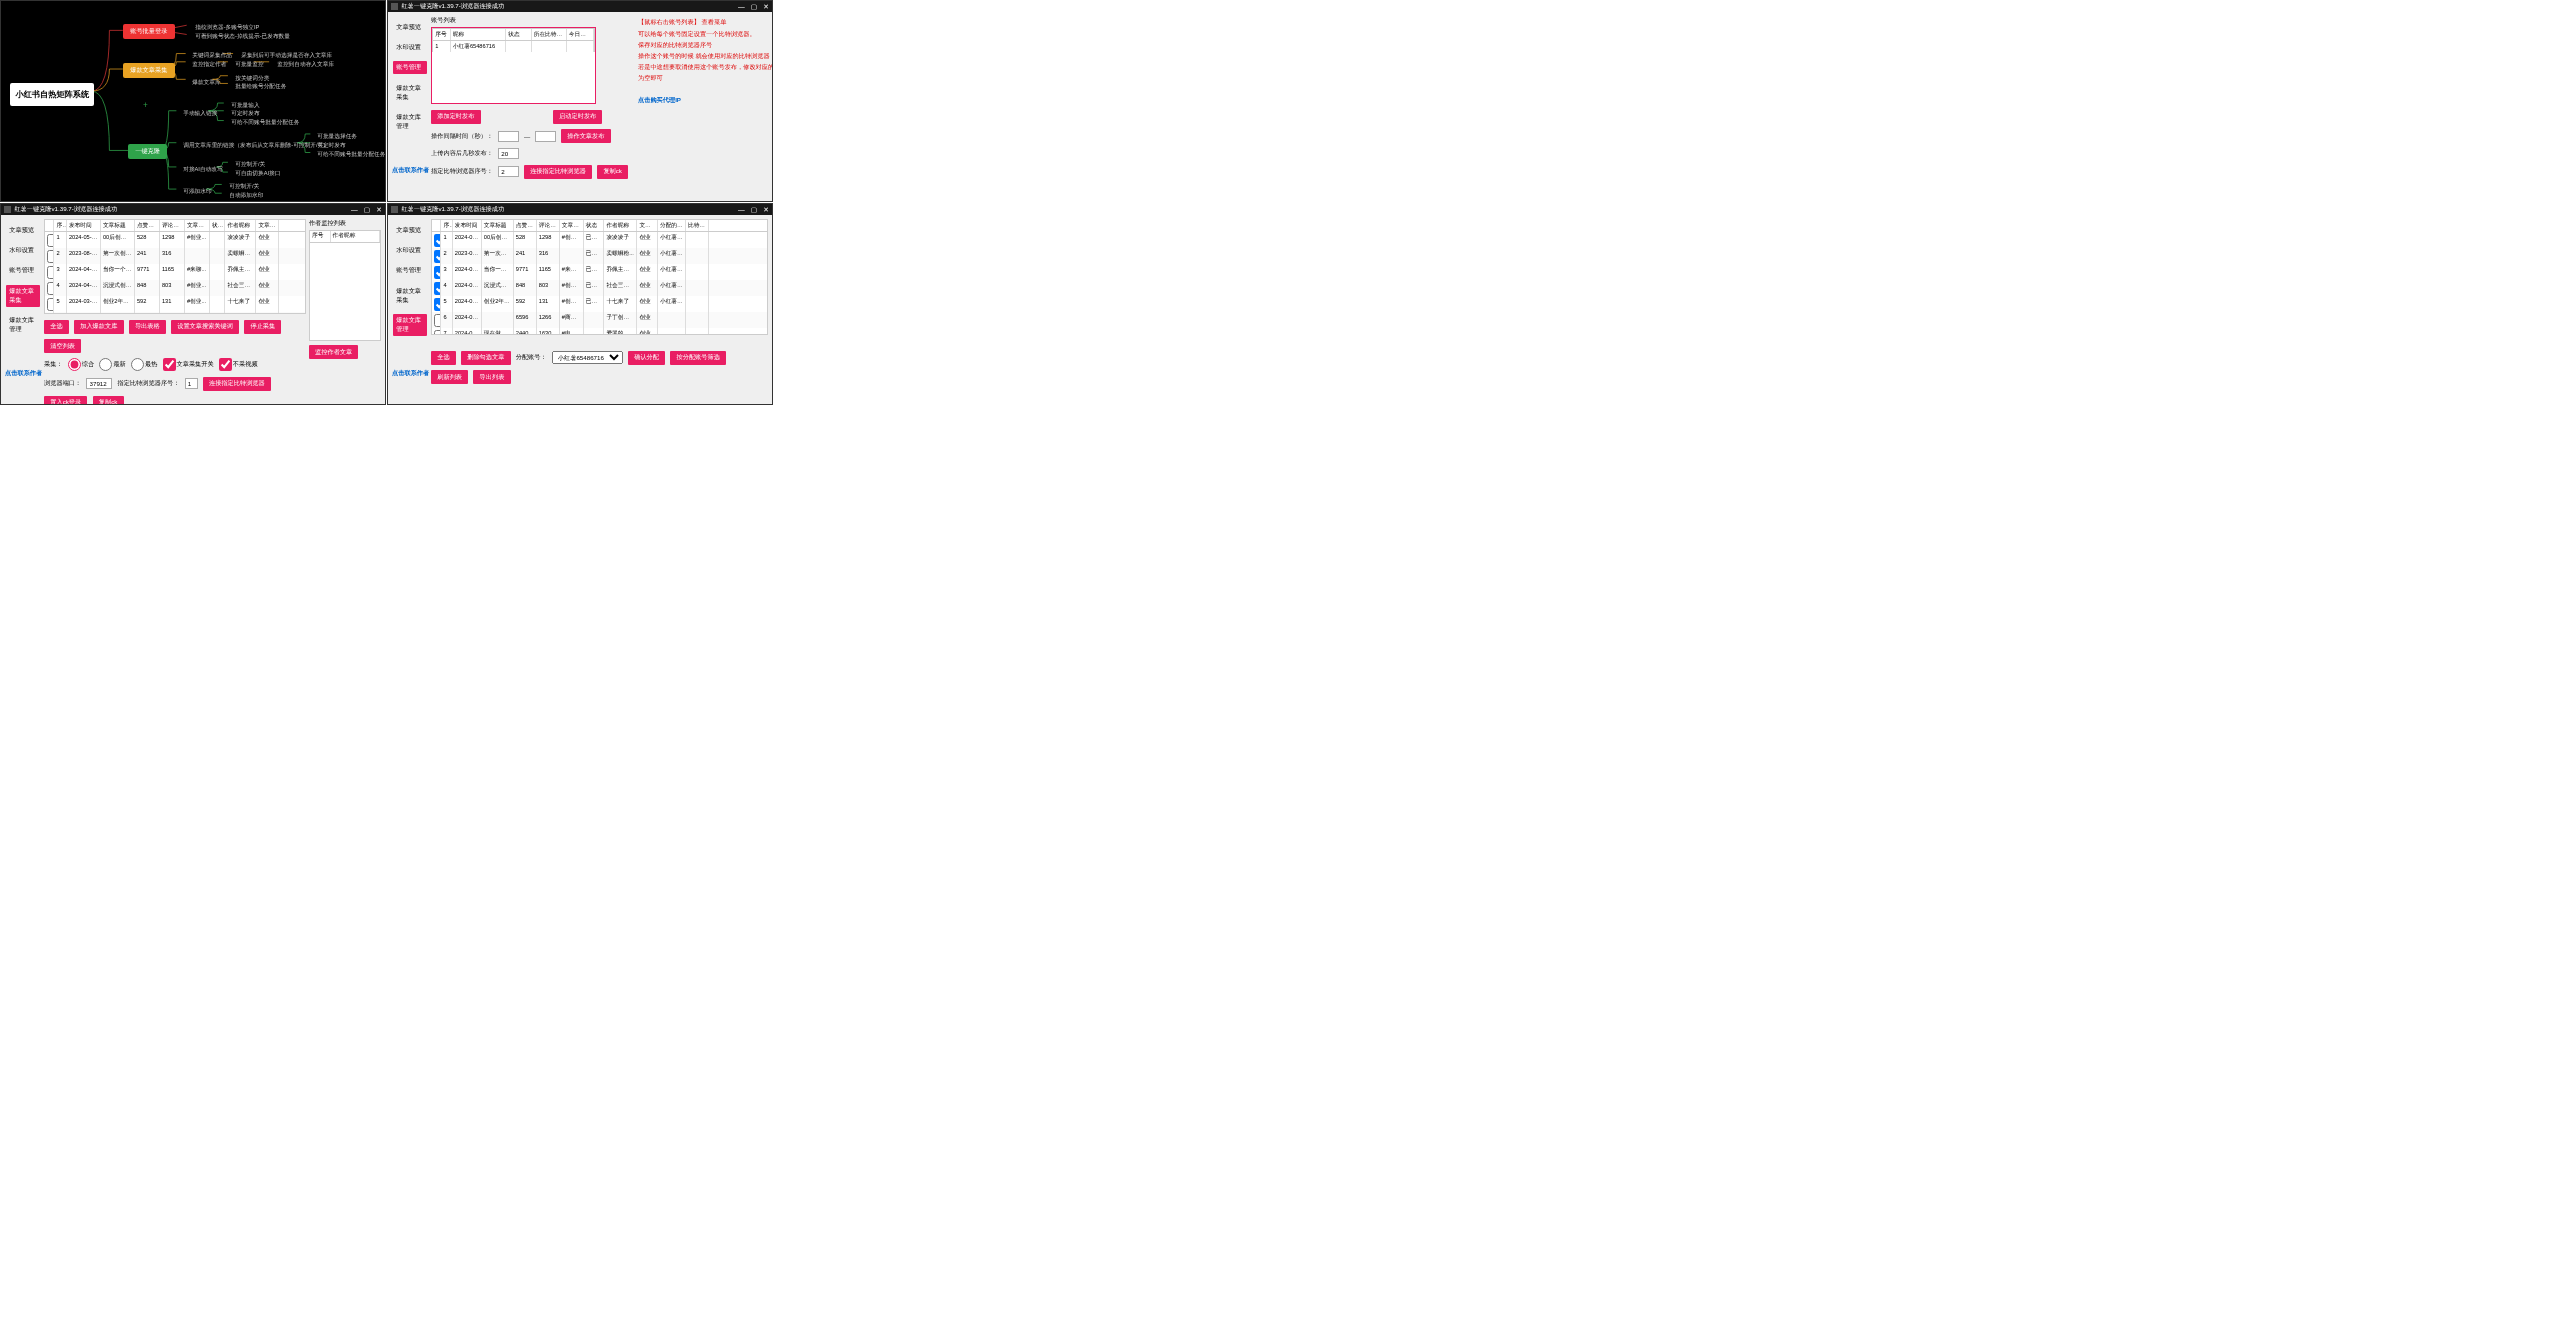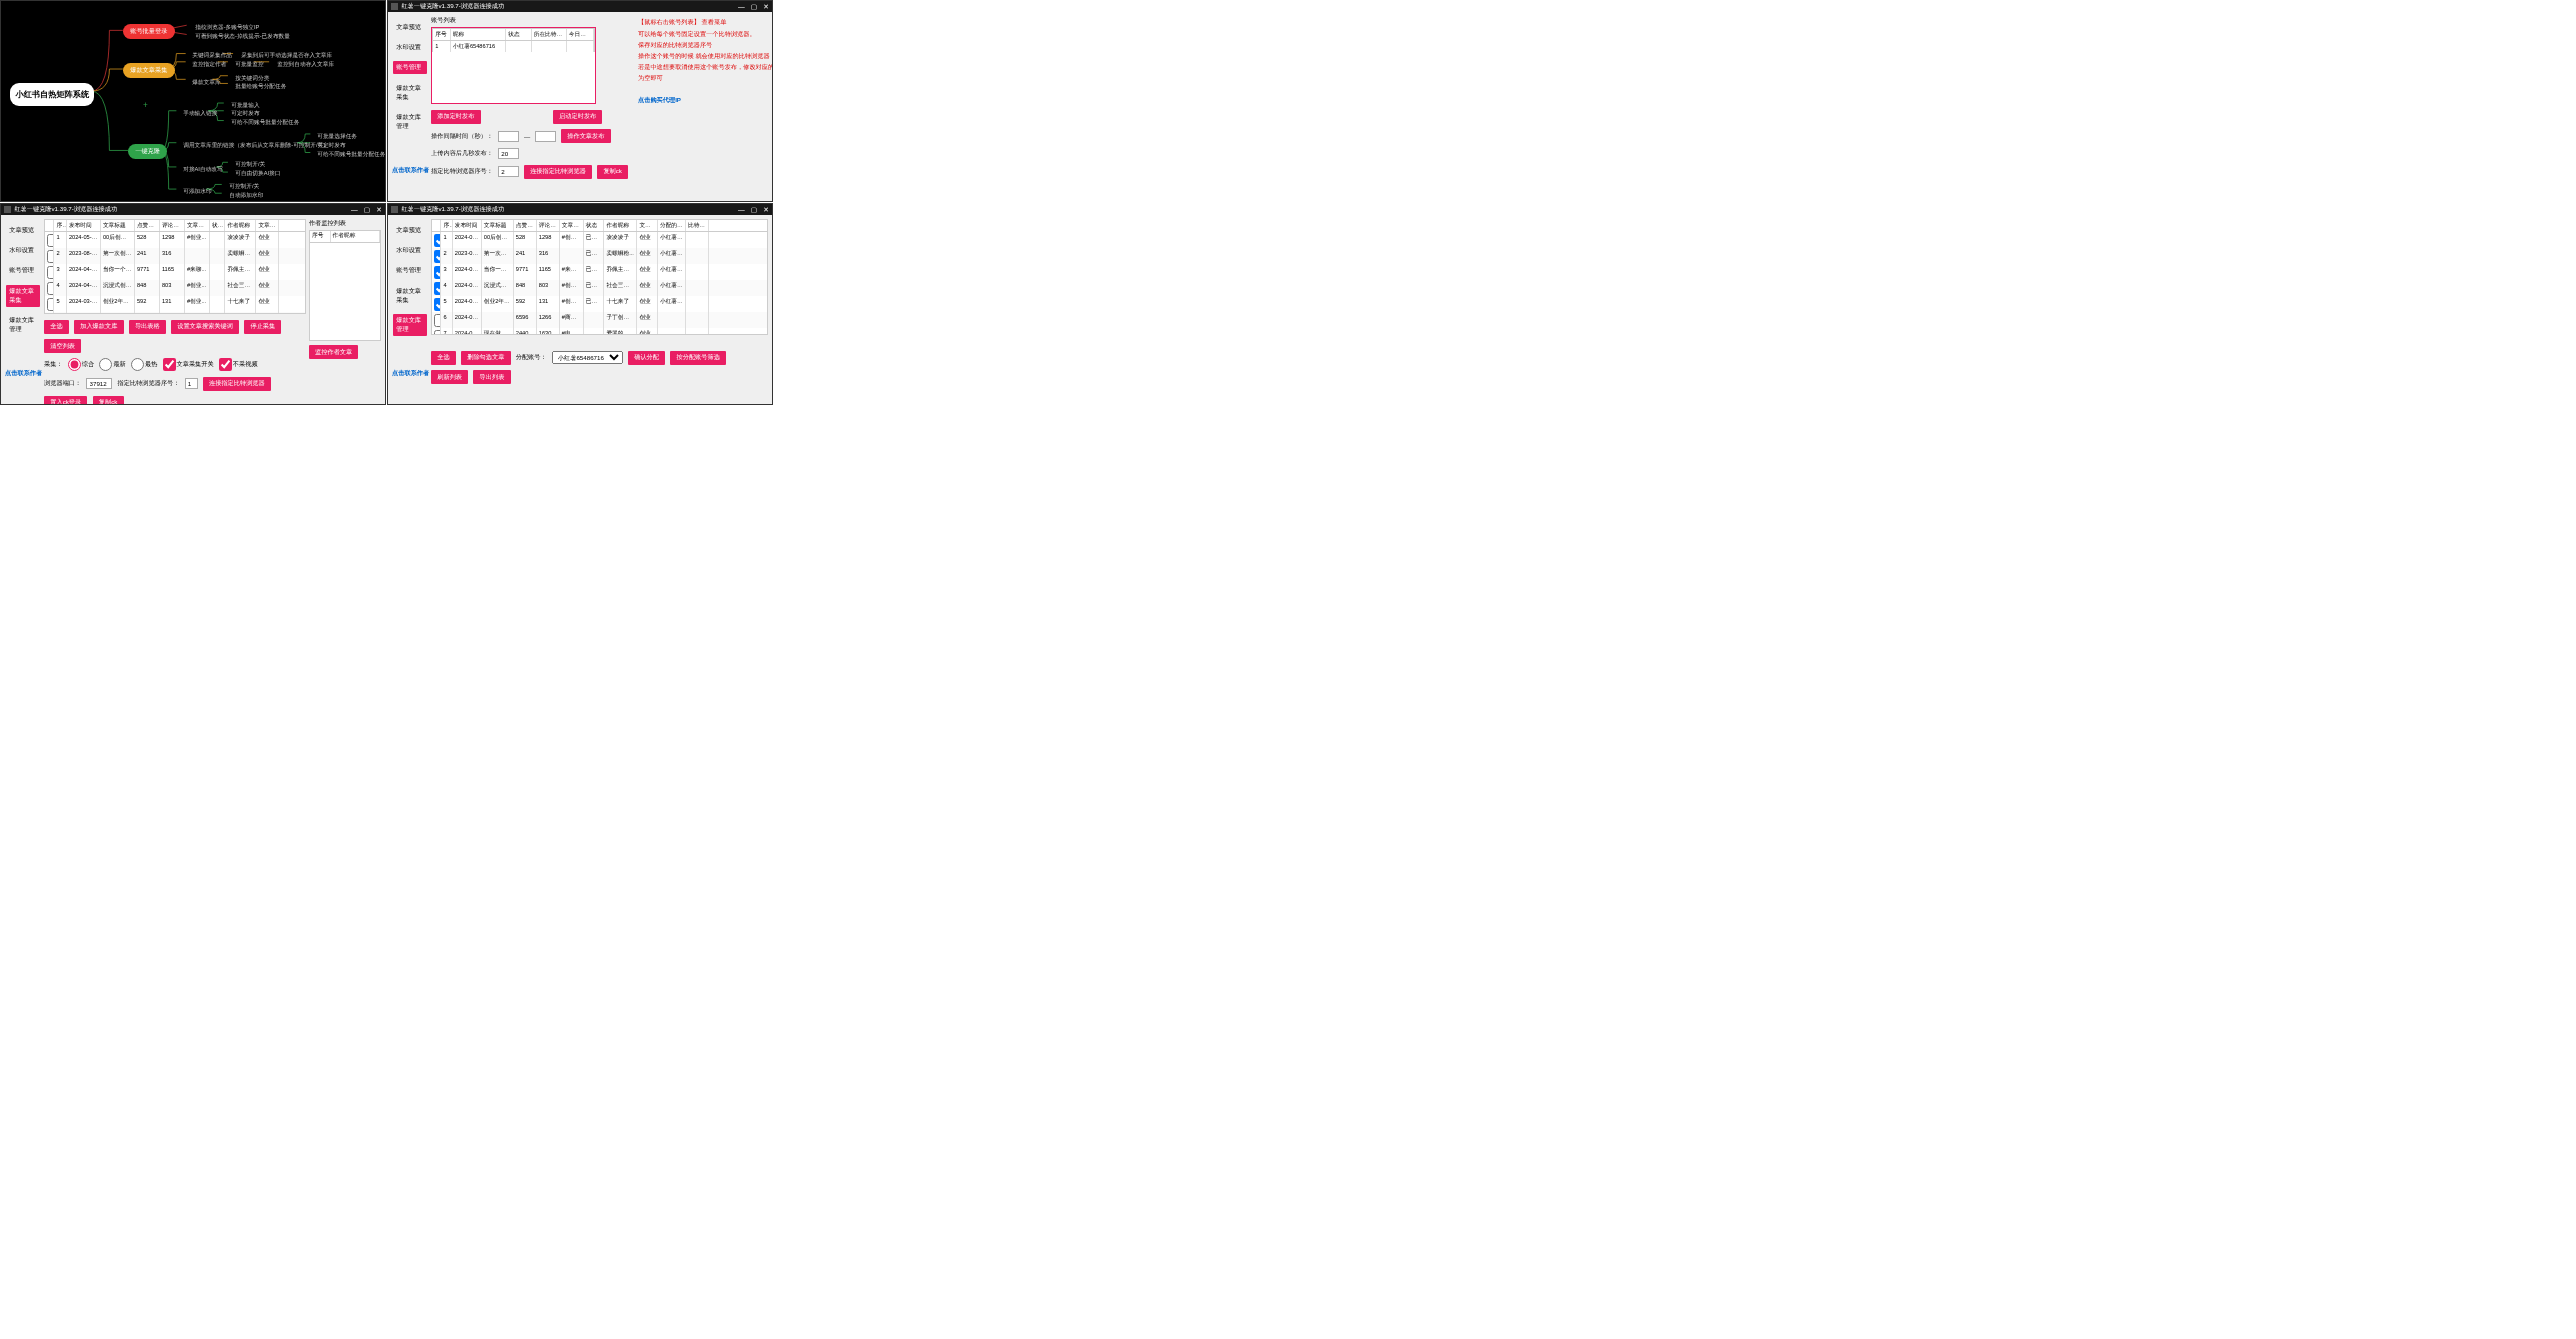--- a/index.html
+++ b/index.html
@@ -2,21 +2,21 @@
 <html style="font-size:8.2px"><head>
 <meta charset="utf-8">
 <style>
 *{box-sizing:border-box;margin:0;padding:0;font-family:"Microsoft YaHei",sans-serif}
 body{background:#fff;font-size:6.2px}
 .grid{display:grid;grid-template-columns:1fr 1fr;grid-template-rows:1fr 1fr;width:773px;height:405px;gap:1px}
 .panel{border:0.5px solid #333;overflow:hidden;position:relative;background:#f0f0f0}
 
 .mindmap{background:#000;color:#ccc;position:relative;font-size:5.7px}
 .mindmap svg{position:absolute;top:0;left:0}
-.node{position:absolute;padding:3.1px 7.2px;border-radius:9px;white-space:nowrap;font-size:6.2px}
+.node{position:absolute;padding:3.1px 7.2px;border-radius:2px;white-space:nowrap;font-size:6.2px}
 .root{background:#fff;color:#000;font-weight:bold;left:9.3px;top:82px;font-size:8.2px;padding:6.2px 5.2px}
 .red{background:#e33;color:#fff;left:122px;top:23px}
 .yellow{background:#e8a223;color:#fff;left:122px;top:62px}
 .green{background:#2fa34a;color:#fff;left:127px;top:143px}
 .leaf{color:#c8c8c8;font-size:5.7px}
 .plus{position:absolute;left:142px;top:100px;color:#2fa34a;font-size:8.2px}
 
 .titlebar{background:#181818;color:#fff;height:11.3px;display:flex;align-items:center;padding:0 3.1px;font-size:6.2px}
 .titlebar .icon{width:7.2px;height:7.2px;background:#555;margin-right:3.1px}
 .titlebar .wbtns{margin-left:auto;display:flex;gap:6.2px;font-size:6.7px}

